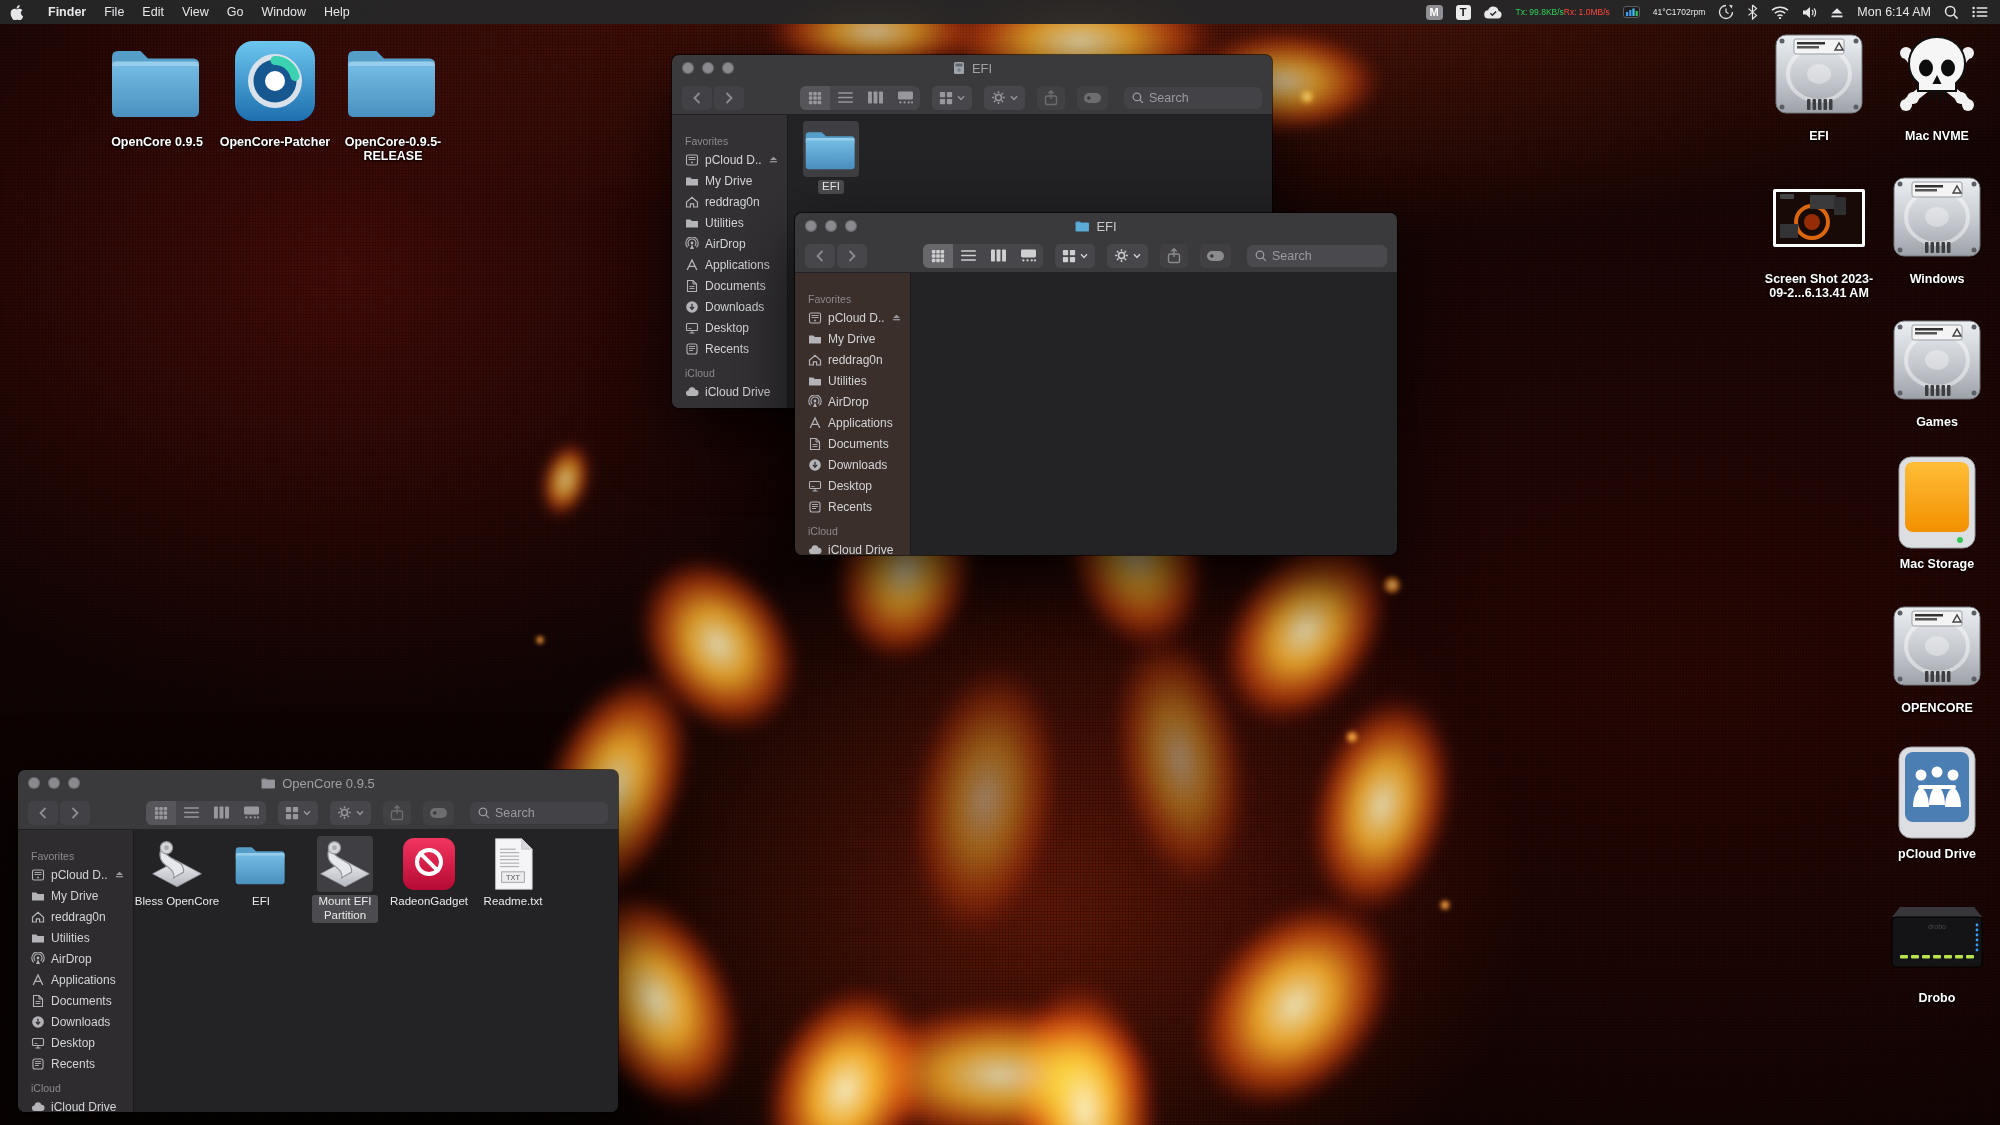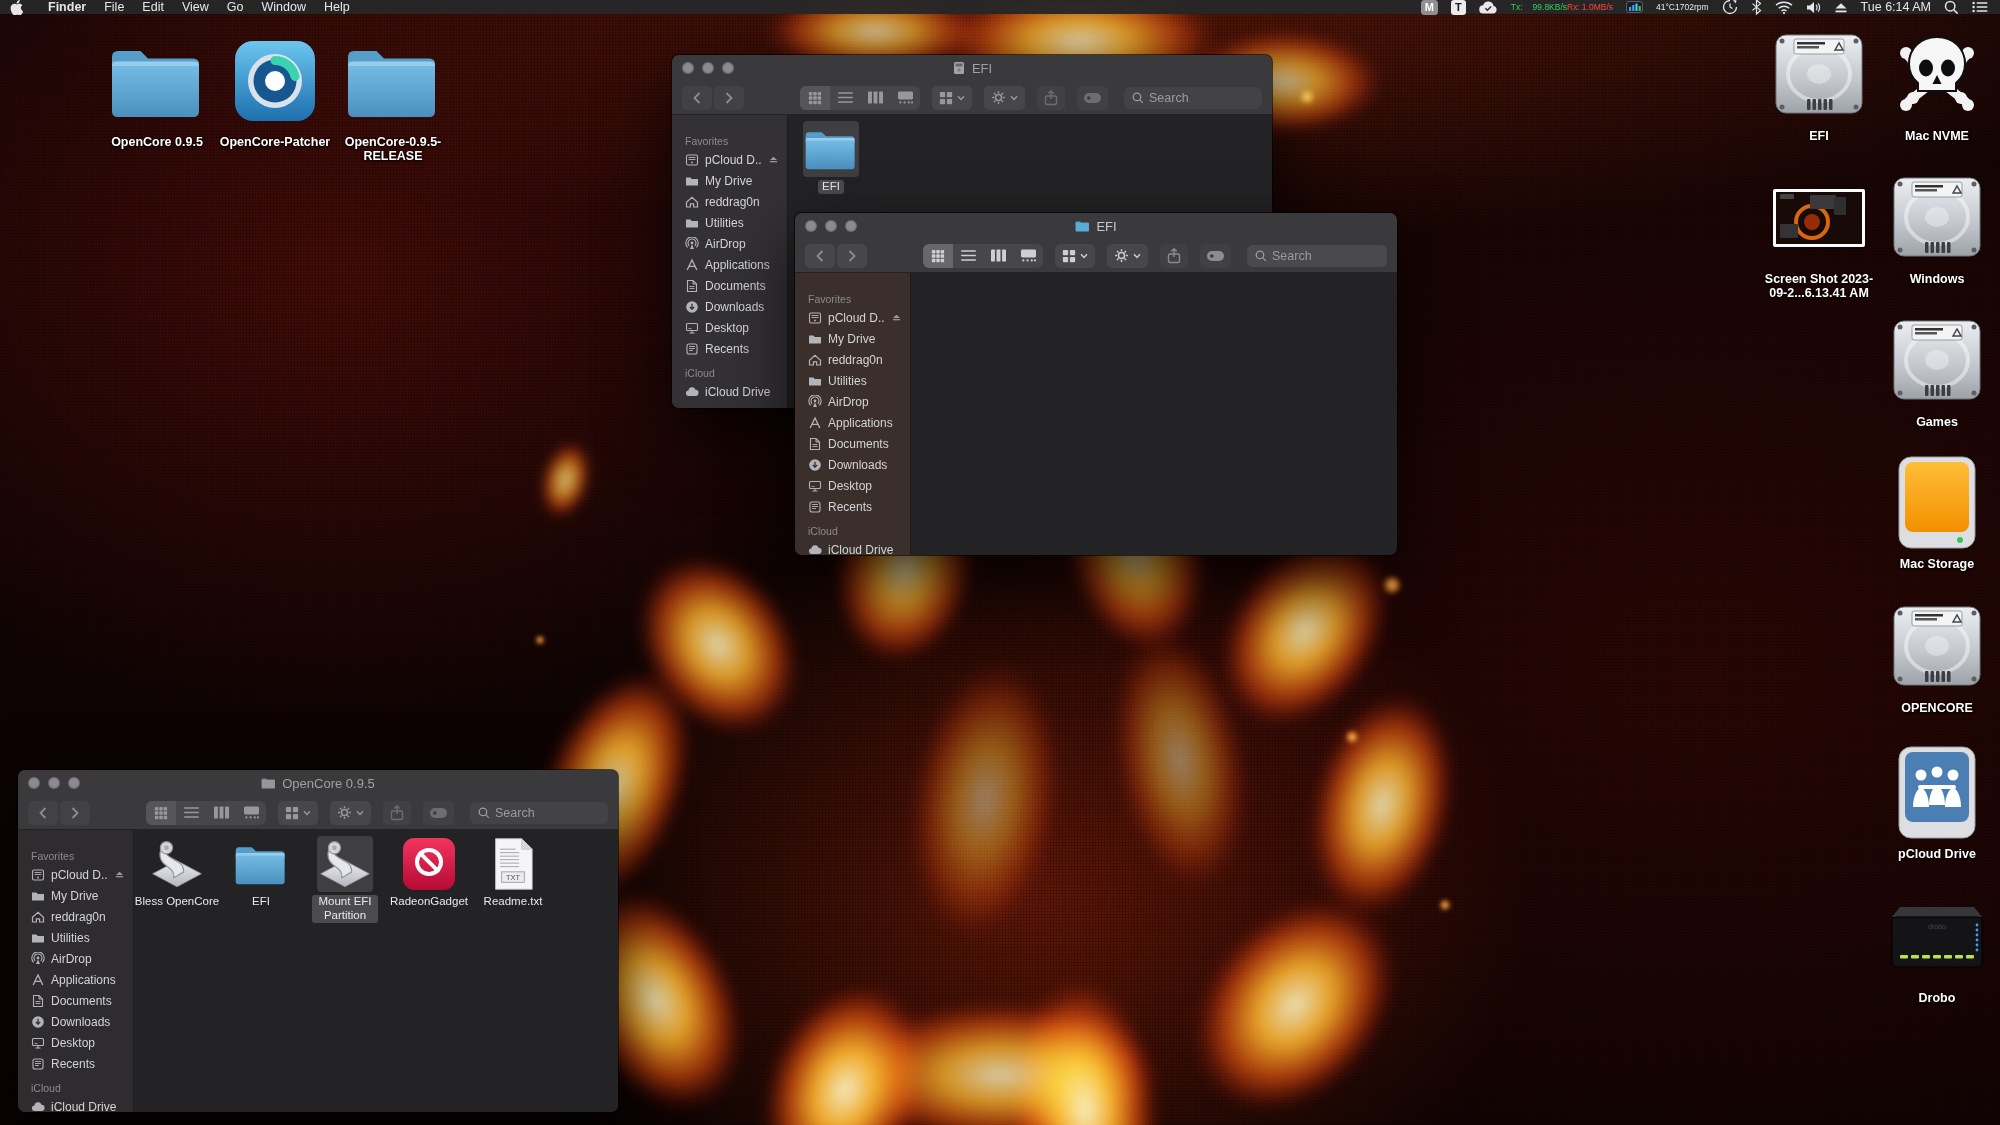--- a/index.html
+++ b/index.html
@@ -17,21 +17,21 @@
       radial-gradient(700px 560px at 52% 80%, rgba(160,38,10,.55), transparent 70%),
       radial-gradient(1200px 900px at 85% 60%, rgba(70,10,6,.5), transparent 70%),
       linear-gradient(#160505, #0b0302);
   }
   .flame { position:absolute; border-radius:50%; filter:blur(6px); mix-blend-mode:screen;
     background:radial-gradient(closest-side, rgba(255,246,200,.95), rgba(255,178,40,.92) 32%, rgba(235,78,10,.65) 60%, rgba(150,22,6,.28) 78%, transparent 88%); }
   .ember { position:absolute; border-radius:50%; filter:blur(2px); mix-blend-mode:screen;
     background:radial-gradient(closest-side, rgba(255,220,150,.95), rgba(255,140,30,.8) 50%, transparent 100%); }
 
   
-  #menubar { position:absolute; left:0; top:0; width:100%; height:14px; z-index:50;
+  #menubar { position:absolute; left:0; top:0; width:100%; height:24px; z-index:50;
     background:rgba(38,38,40,.96); display:flex; align-items:center; color:#e6e6e8;
     font-size:12.5px; padding:0 12px 0 10px; }
   #menubar .apple-wrap { margin-right:16px; display:flex; align-items:center; }
   .menu-item { padding:0 9px; }
   .menu-item.active { font-weight:bold; }
   #status { margin-left:auto; display:flex; align-items:center; gap:13px; }
   .sicon { display:flex; align-items:center; }
   .sicon svg { display:block; }
   .chip-m { width:17px; height:15px; border-radius:3.5px; background:#8f8f94; color:#fff;
     font-size:11px; font-weight:bold; display:flex; align-items:center; justify-content:center; }
@@ -173,21 +173,21 @@
       <span class="chip-t sicon">T</span>
       <span class="sicon">
         <svg width="19" height="13" viewBox="0 0 19 13">
             <path fill="#e8e8ea" d="M4.6 12.5a4.1 4.1 0 0 1-.5-8.2A5.4 5.4 0 0 1 14.6 5a3.8 3.8 0 0 1-.6 7.5z"></path>
             <path d="M6.4 7.2l2 2 3.7-3.8" stroke="#2a2a2c" stroke-width="1.5" fill="none"></path>
           </svg>
       </span>
       <span class="dual">
         <span class="r1">
             <span id="tx-label" style="color: rgb(48, 209, 88);">Tx:</span>
-            <span id="tx-value" style="color: rgb(48, 209, 88); margin-left: 8px;">99.8KB/s</span>
+            <span id="tx-value" style="color: rgb(48, 209, 88);">99.8KB/s</span>
           </span>
         <span class="r2">
             <span id="rx-label" style="color: rgb(255, 69, 58);">Rx:</span>
             <span id="rx-value" style="color: rgb(255, 69, 58);">1.0MB/s</span>
           </span>
       </span>
       <span class="sicon">
         <svg width="17" height="12" viewBox="0 0 17 12">
             <rect x=".5" y=".5" width="16" height="11" rx="2.5" fill="#1d1e22" stroke="#5c5c60"></rect>
             <rect x="3" y="6" width="2.2" height="4" fill="#3f9cf3"></rect>
@@ -225,21 +225,21 @@
             <path d="M1 4.5h3L8 1v11L4 8.5H1z"></path>
             <path d="M10 4a3.4 3.4 0 0 1 0 5M12 2.4a6 6 0 0 1 0 8.2" stroke="#e6e6e8" stroke-width="1.2" fill="none"></path>
           </svg>
       </span>
       <span class="sicon">
         <svg width="14" height="13" viewBox="0 0 14 13" fill="#e6e6e8">
             <path d="M1.5 7.5 7 2.2l5.5 5.3z"></path>
             <rect x="1.5" y="9.5" width="11" height="1.8"></rect>
           </svg>
       </span>
-      <span id="clock-text">Tue 6:14 AM</span>
+      <span id="clock-text">Mon 6:14 AM</span>
       <span class="sicon">
         <svg width="15" height="15" viewBox="0 0 15 15" fill="none" stroke="#e6e6e8" stroke-width="1.5">
             <circle cx="6.2" cy="6.2" r="4.7"></circle>
             <path d="M9.8 9.8 13.6 13.6"></path>
           </svg>
       </span>
       <span class="sicon">
         <svg width="16" height="12" viewBox="0 0 16 12" fill="#e6e6e8">
             <circle cx="1.6" cy="2" r="1.2"></circle>
             <rect x="4.5" y="1.2" width="11" height="1.6" rx=".8"></rect>

